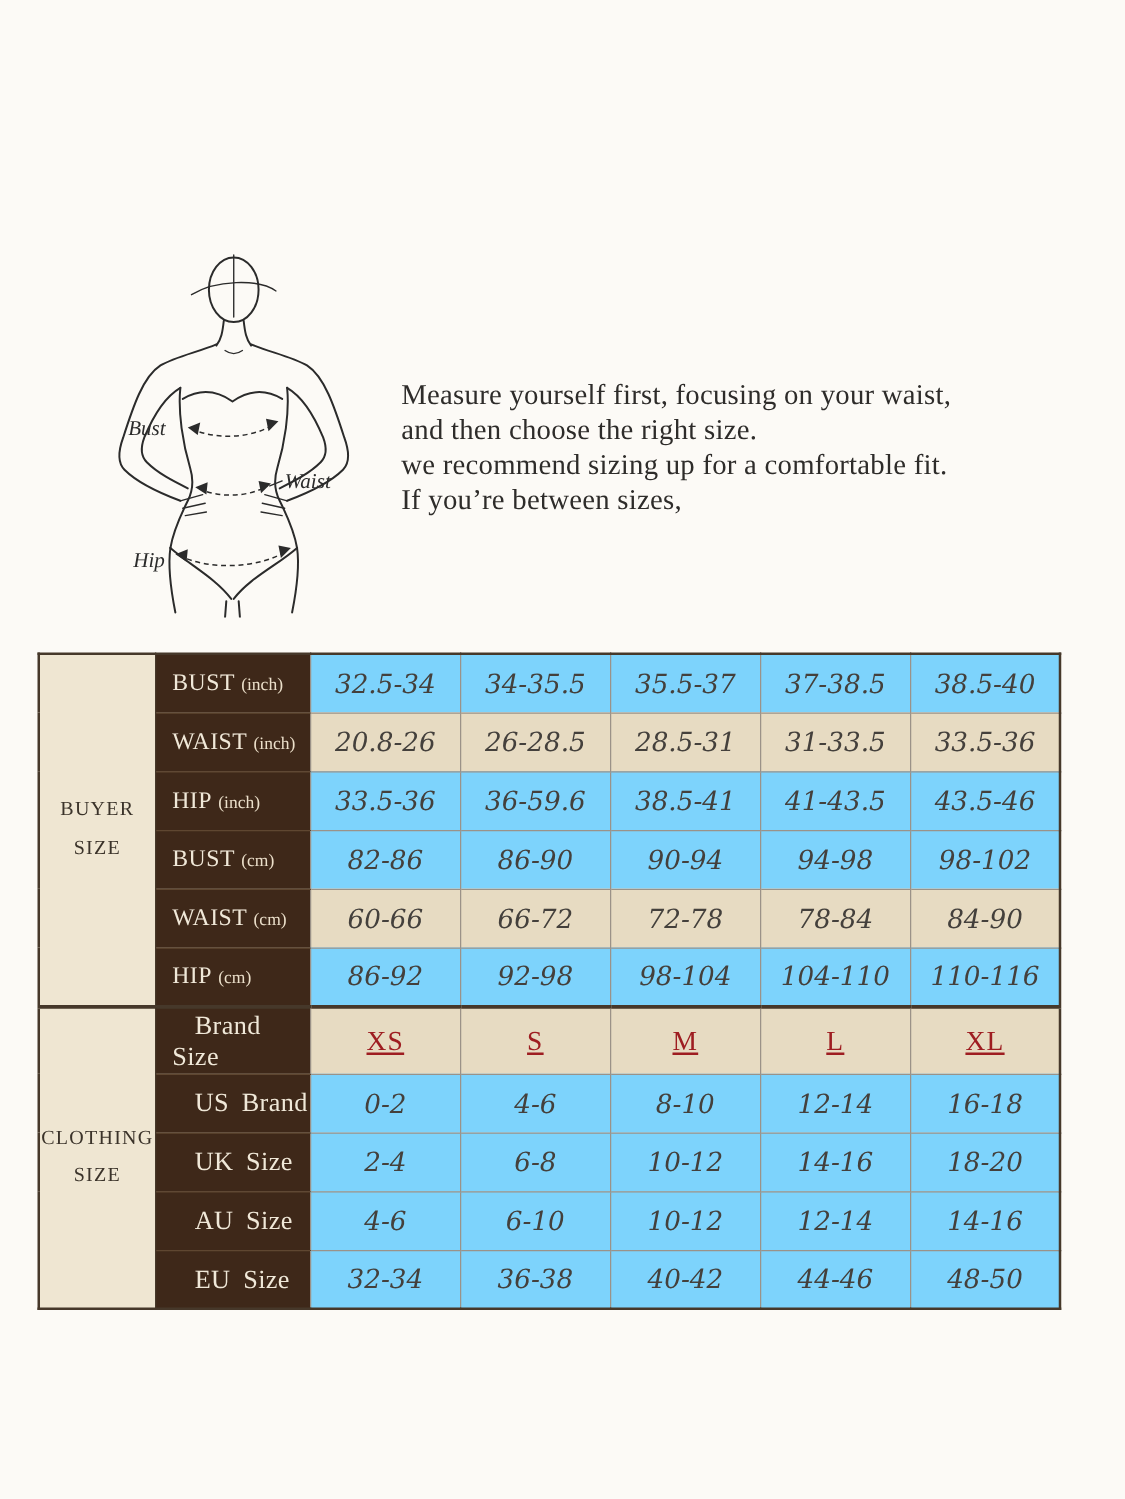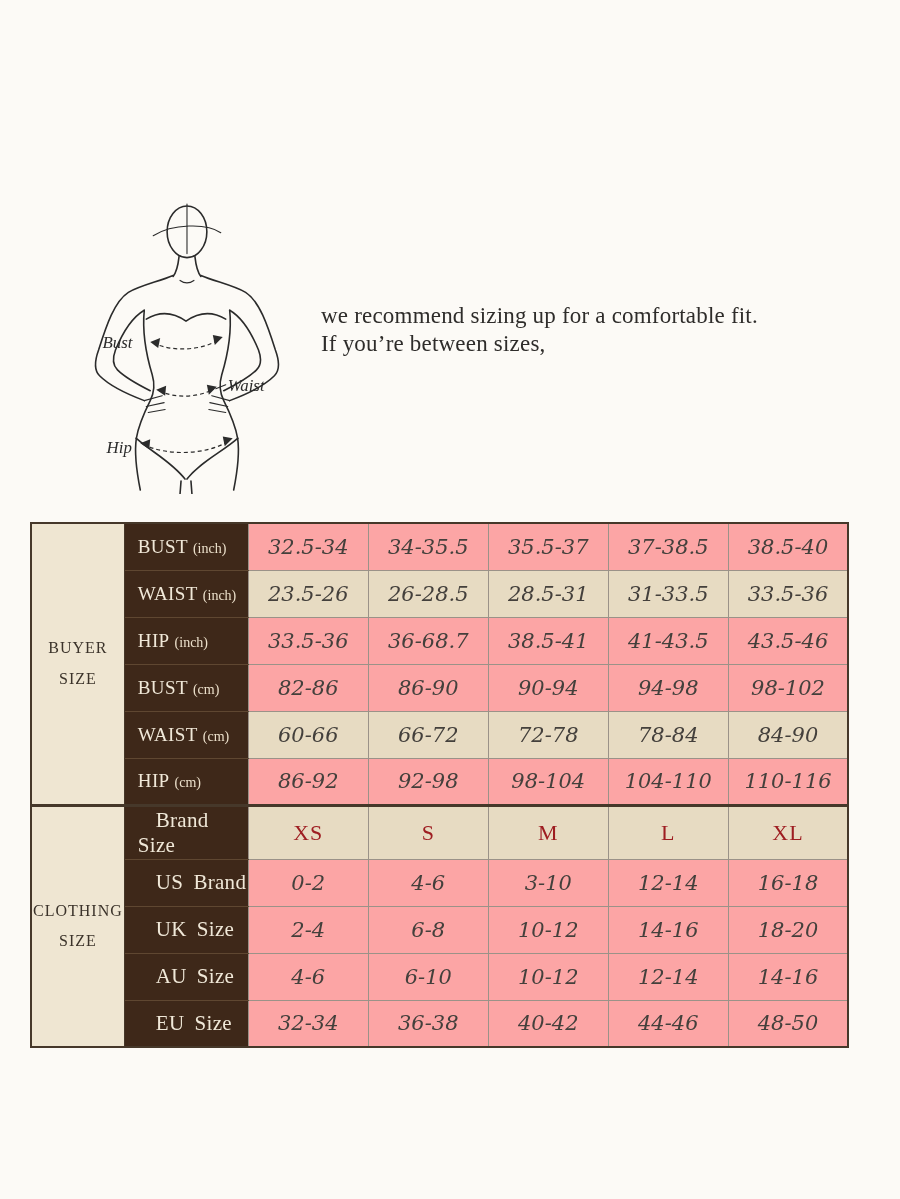--- a/index.html
+++ b/index.html
@@ -78,35 +78,36 @@
     padding-left: 13px;
     vertical-align: middle;
   }
   .row-label-text { font-size: 19px; color: #f0e8d8; letter-spacing: 0.4px; }
   tr.clothing .row-label-text { font-size: 21px; word-spacing: 0.22em; letter-spacing: 0.3px; margin-left: 18px; }
   .row-unit { font-size: 14px; color: #ece0cb; margin-left: 5px; }
 
   .value-cell {
     width: 120px;
     border: 1px solid #9b9288;
-    background: #fca5a5;
+    background: #7dd3fc;
     text-align: center;
     vertical-align: middle;
     font-family: "DejaVu Serif", serif;
     font-style: italic;
     font-size: 21px;
     color: #44403c;
   }
   tr.shaded .value-cell { background: #e7dbc2; }
   tr.accent .value-cell {
     font-family: "Liberation Serif", serif;
     font-style: normal;
     font-size: 22px;
     letter-spacing: 1px;
     color: #9e1d21;
+    text-decoration: underline;
   }
   tr.section-start td { border-top: 3px solid #46382a; }
 </style>
 </head>
 <body>
 
 <div class="page">
 
   <div class="figure-wrap">
     <svg viewBox="0 0 250 300" xmlns="http://www.w3.org/2000/svg">
@@ -150,50 +151,52 @@
       <polygon class="arrow" points="173,244 163,242 165,252"></polygon>
       <path class="sketch-thin" d="M156,194 L166,190"></path>
 
       <text class="fig-label" x="42" y="153">Bust</text>
       <text class="fig-label" x="168" y="196">Waist</text>
       <text class="fig-label" x="46" y="259">Hip</text>
     </svg>
   </div>
 
   <div class="intro">
+    <div>Measure yourself first, focusing on your waist,</div>
+    <div>and then choose the right size.</div>
     <div>we recommend sizing up for a comfortable fit.</div>
     <div>If you’re between sizes,</div>
   </div>
 
   <table class="size-table">
     <tbody>
         <tr>
           <td class="section-cell" rowspan="6">
             <span class="section-line">BUYER</span>
             <span class="section-line">SIZE</span>
           </td>
           <td class="label-cell"><span class="row-label-text">BUST</span><span class="row-unit">(inch)</span></td>
           <td class="value-cell">32.5-34</td>
           <td class="value-cell">34-35.5</td>
           <td class="value-cell">35.5-37</td>
           <td class="value-cell">37-38.5</td>
           <td class="value-cell">38.5-40</td>
         </tr>
         <tr class="shaded">
           <td class="label-cell"><span class="row-label-text">WAIST</span><span class="row-unit">(inch)</span></td>
-          <td class="value-cell">23.5-26</td>
+          <td class="value-cell">20.8-26</td>
           <td class="value-cell">26-28.5</td>
           <td class="value-cell">28.5-31</td>
           <td class="value-cell">31-33.5</td>
           <td class="value-cell">33.5-36</td>
         </tr>
         <tr>
           <td class="label-cell"><span class="row-label-text">HIP</span><span class="row-unit">(inch)</span></td>
           <td class="value-cell">33.5-36</td>
-          <td class="value-cell">36-68.7</td>
+          <td class="value-cell">36-59.6</td>
           <td class="value-cell">38.5-41</td>
           <td class="value-cell">41-43.5</td>
           <td class="value-cell">43.5-46</td>
         </tr>
         <tr>
           <td class="label-cell"><span class="row-label-text">BUST</span><span class="row-unit">(cm)</span></td>
           <td class="value-cell">82-86</td>
           <td class="value-cell">86-90</td>
           <td class="value-cell">90-94</td>
           <td class="value-cell">94-98</td>
@@ -224,21 +227,21 @@
           <td class="value-cell">XS</td>
           <td class="value-cell">S</td>
           <td class="value-cell">M</td>
           <td class="value-cell">L</td>
           <td class="value-cell">XL</td>
         </tr>
         <tr class="clothing">
           <td class="label-cell"><span class="row-label-text">US Brand</span></td>
           <td class="value-cell">0-2</td>
           <td class="value-cell">4-6</td>
-          <td class="value-cell">3-10</td>
+          <td class="value-cell">8-10</td>
           <td class="value-cell">12-14</td>
           <td class="value-cell">16-18</td>
         </tr>
         <tr class="clothing">
           <td class="label-cell"><span class="row-label-text">UK Size</span></td>
           <td class="value-cell">2-4</td>
           <td class="value-cell">6-8</td>
           <td class="value-cell">10-12</td>
           <td class="value-cell">14-16</td>
           <td class="value-cell">18-20</td>

